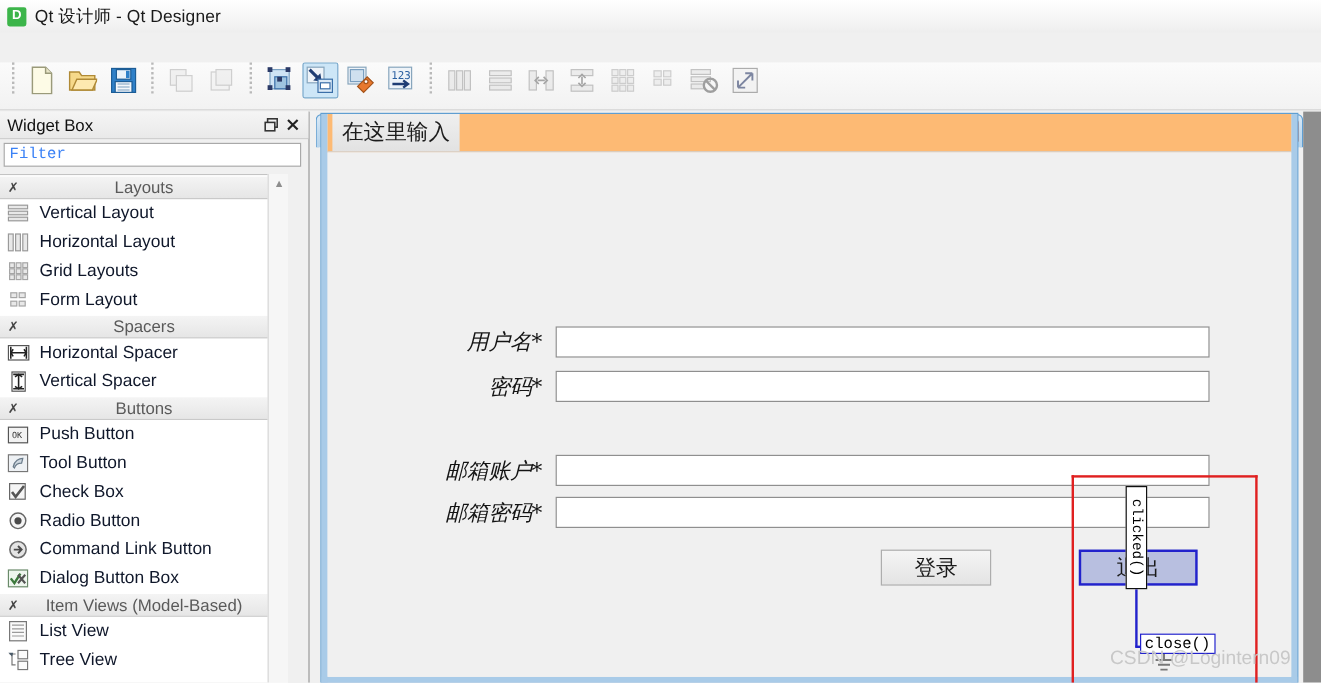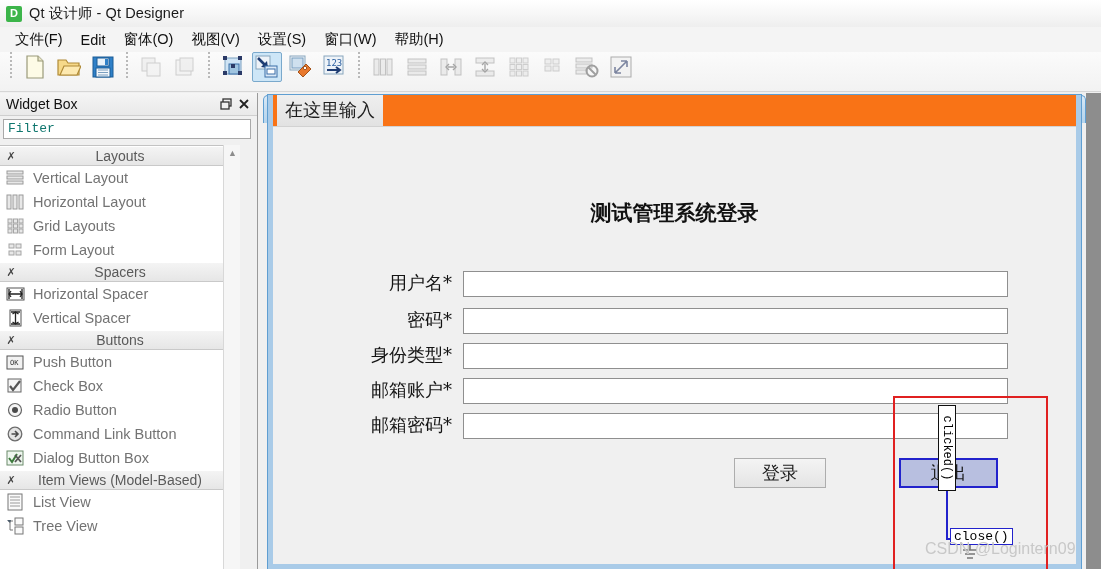--- a/index.html
+++ b/index.html
@@ -75,21 +75,21 @@
     padding: 0 4px 0 6px;
     background: linear-gradient(to bottom,#f5f5f5,#e9e9e9);
     border-bottom: 1px solid #cfcfcf;
   }
   #wb-title { font-size: 14px; color: #111; flex: 1; }
   .wb-hdr-btn { width: 18px; height: 18px; display:flex; align-items:center; justify-content:center; }
   #wb-filter {
     margin: 3px 5px 19px 3px; height: 20px; width: 248px;
     background: #fff; border: 1px solid #a9a9a9;
     font-family: "Liberation Mono", "DejaVu Sans Mono", monospace;
-    font-size: 13px; color: #0f766e; padding: 0 4px; line-height: 18px;
+    font-size: 13px; color: #3b82f6; padding: 0 4px; line-height: 18px;
   }
   #wb-list {
     position: absolute; left: 0; top: 52px; width: 240px; height: 424px;
     background: #fff; border-top: 1px solid #c3c3c3;
     overflow: hidden;
   }
   .wb-group {
     height: 20px; display: flex; align-items: center;
     background: linear-gradient(to bottom,#f4f4f4,#e6e6e6);
     border-top: 1px solid #ffffff;
@@ -102,21 +102,21 @@
     font-size: 14px; color: #5a5a5a;
   }
   .wb-row {
     height: 24px; display: flex; align-items: center; padding-left: 4px;
     background: #fff;
   }
   .wb-ico {
     width: 22px; height: 20px; margin-right: 7px;
     display: flex; align-items: center; justify-content: center; flex: none;
   }
-  .wb-label { font-size: 14.5px; color: #737373; white-space: nowrap; }
+  .wb-label { font-size: 14.5px; color: #0f172a; white-space: nowrap; }
   #wb-scroll {
     position: absolute; right: 17px; top: 52px; width: 17px; height: 424px;
     background: #f6f6f6; border-left: 1px solid #d8d8d8;
   }
   #wb-scroll .arrow-up {
     width: 17px; height: 15px; display:flex; align-items:center; justify-content:center;
     color:#8d8d8d; font-size: 9px;
   }
 
   
@@ -149,41 +149,41 @@
   #mw-min { background: linear-gradient(to bottom,#e9f2fa,#bed5e8); }
   #mw-close {
     background: linear-gradient(to bottom,#e78a7a 0%, #cf4a34 50%, #e28e7c 100%);
     border-color: #9e3b28;
   }
   #mw-close .x { color:#fff; font-size: 15px; font-weight: bold; line-height: 1; }
   #mw-min .dash { width: 14px; height: 4px; background:#fff; border:1px solid #7d9db5; }
 
   #mw-menu {
     position: absolute; left: 0; top: 0; width: 803px; height: 32px;
-    background: #f97316; border-bottom: 1px solid #d2d2d2;
+    background: #fdba74; border-bottom: 1px solid #d2d2d2;
     display: flex; align-items: center;
   }
   #mw-menu-item {
     font-size: 18px; color: #1c1c1c;
     background: linear-gradient(to bottom,#efefef,#e2e2e2);
     padding: 3px 8px 4px 8px; margin-left: 4px;
   }
   #mw-canvas {
     position: absolute; left: 0; top: 32px; width: 803px; height: 437px;
     background: #f0f0f0; overflow: hidden;
   }
   #form-title {
     position: absolute; left: 0; top: 72px; width: 803px;
     text-align: center;
     font-family: "DejaVu Serif", "Liberation Serif", serif;
     font-size: 21px; font-weight: bold; color: #111;
   }
   .frow {
     position: absolute; left: 65px; width: 670px; height: 28px;
-    display: flex; 
+    display: flex; align-items: center; font-style: italic;
   }
   .flabel {
     width: 125px; text-align: right; padding-right: 11px;
     font-family: "DejaVu Serif", "Liberation Serif", serif;
     font-size: 18px; color: #141414; white-space: nowrap;
   }
   .finput {
     flex: 1; height: 26px; background: #ffffff;
     border: 1px solid #8f8f8f;
   }
@@ -260,29 +260,20 @@
 </head>
 <body>
 
 <div id="app">
 
   <div id="titlebar">
     <div id="app-icon">D</div>
     <div id="app-title">Qt 设计师 - Qt Designer</div>
   </div>
 
-  <div id="menubar">
-    <div class="menu-item">文件(F)</div>
-    <div class="menu-item">Edit</div>
-    <div class="menu-item">窗体(O)</div>
-    <div class="menu-item">视图(V)</div>
-    <div class="menu-item">设置(S)</div>
-    <div class="menu-item">窗口(W)</div>
-    <div class="menu-item">帮助(H)</div>
-  </div>
 
   <div id="toolbar">
     <div class="tb-sep"></div>
 
     <div class="tb-btn">
       <svg width="22" height="24" viewBox="0 0 22 24">
         <path d="M3 1 h11 l5 5 v17 h-16 z" fill="#fdfbe6" stroke="#9a9a7a" stroke-width="1.2"></path>
         <path d="M14 1 v5 h5" fill="#e9e6c8" stroke="#9a9a7a" stroke-width="1.2"></path>
       </svg>
     </div>
@@ -555,20 +546,29 @@
         <div class="wb-ico">
           <svg width="18" height="15" viewBox="0 0 18 15">
             <rect x="1" y="1" width="16" height="13" fill="#f2f2f2" stroke="#555"></rect>
             <text x="4" y="10" font-size="7" fill="#333" font-family="monospace">OK</text>
             </svg>
         </div>
         <div class="wb-label">Push Button</div>
       </div>
       <div class="wb-row">
         <div class="wb-ico">
+          <svg width="18" height="16" viewBox="0 0 18 16">
+            <rect x="1" y="1" width="16" height="14" fill="#eef1f4" stroke="#777"></rect>
+            <path d="M5 11 C6 6, 10 4, 13 4 L12 8 C10 8, 7 9, 6 12 z" fill="#cfd8e0" stroke="#6a7b8a"></path>
+            </svg>
+        </div>
+        <div class="wb-label">Tool Button</div>
+      </div>
+      <div class="wb-row">
+        <div class="wb-ico">
           <svg width="16" height="16" viewBox="0 0 16 16">
             <rect x="1" y="1" width="13" height="13" fill="#f5f5f5" stroke="#666"></rect>
             <path d="M3 8 l3 4 l7 -9" stroke="#555" stroke-width="2.2" fill="none"></path>
             </svg>
         </div>
         <div class="wb-label">Check Box</div>
       </div>
       <div class="wb-row">
         <div class="wb-ico">
           <svg width="16" height="16" viewBox="0 0 16 16">
@@ -649,32 +649,27 @@
 
   <div id="mw">
 
     <div id="mw-menu">
       <div id="mw-menu-item">在这里输入</div>
     </div>
 
     <div id="mw-canvas">
       <div id="mw-right-strip"></div>
 
-      <div id="form-title">测试管理系统登录</div>
 
       <div class="frow" style="top:144px">
         <div class="flabel">用户名*</div>
         <div class="finput"></div>
       </div>
       <div class="frow" style="top:181px">
         <div class="flabel">密码*</div>
-        <div class="finput"></div>
-      </div>
-      <div class="frow" style="top:216px">
-        <div class="flabel">身份类型*</div>
         <div class="finput"></div>
       </div>
       <div class="frow" style="top:251px">
         <div class="flabel">邮箱账户*</div>
         <div class="finput"></div>
       </div>
       <div class="frow" style="top:286px">
         <div class="flabel">邮箱密码*</div>
         <div class="finput"></div>
       </div>

